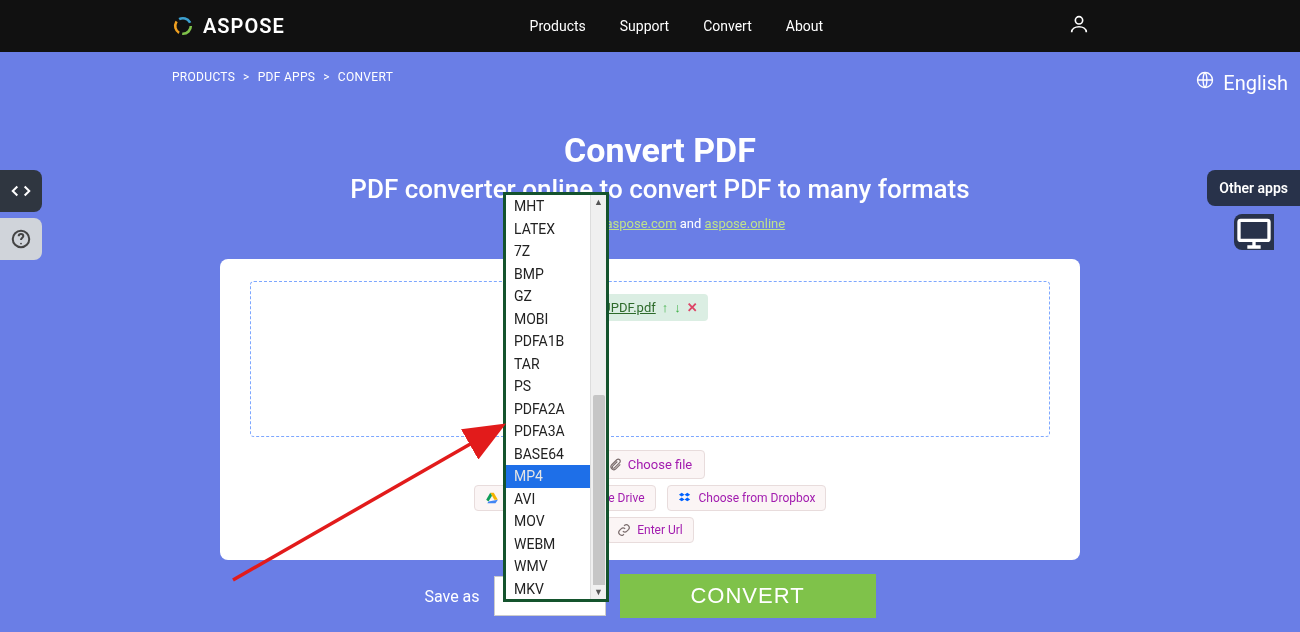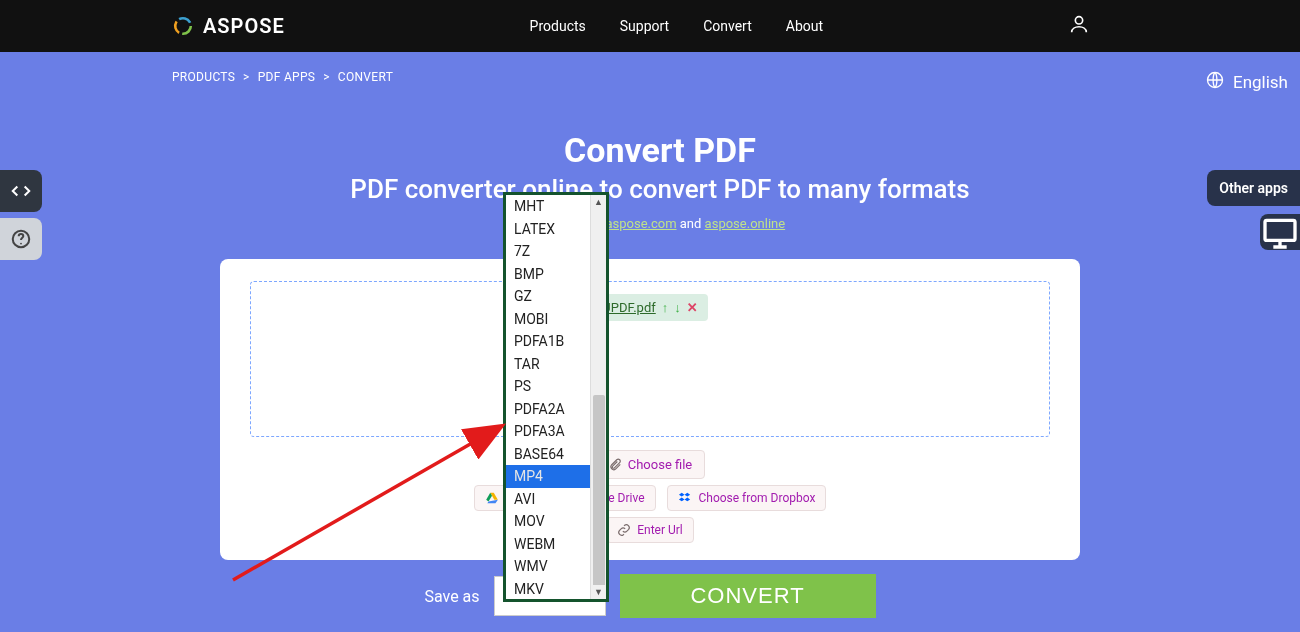--- a/index.html
+++ b/index.html
@@ -46,38 +46,38 @@
     letter-spacing: .3px;
     display:flex; gap:8px; align-items:center;
   }
   .breadcrumb span { cursor:pointer; }
   .breadcrumb .sep { color:#fff; }
 
   .lang {
     position: absolute;
     right: 12px; top: 18px;
     display:flex; align-items:center; gap:8px;
-    font-size:17px; cursor:pointer;
+    font-size:20px; cursor:pointer;
   }
   .globe svg { width:20px; height:20px; }
 
   
   .float-left {
     position:absolute; left:0; top:118px; display:flex; flex-direction:column; gap:6px;
   }
   .float-btn {
     width:42px; height:42px; background:#2f3640; border-radius:0 8px 8px 0;
     display:flex; align-items:center; justify-content:center; cursor:pointer;
   }
   .float-btn.light { background:#d0d4da; }
   .float-btn svg { width:22px; height:22px; }
 
   
   .float-right {
-    position:absolute; right:0; top:118px; display:flex; flex-direction:column; gap:8px; align-items:flex-end;
+    position:absolute; right:0; top:118px; display:flex; flex-direction:column; gap:8px; align-items:center;
   }
   .other-apps {
     background:#28324a; color:#fff; border-radius:8px 0 0 8px;
     padding:10px 12px; font-size:14px; font-weight:600; cursor:pointer;
   }
   .desktop-btn {
     background:#28324a; color:#fff; border-radius:8px 0 0 8px;
     width:40px; height:36px; display:flex; align-items:center; justify-content:center; cursor:pointer;
   }
 

